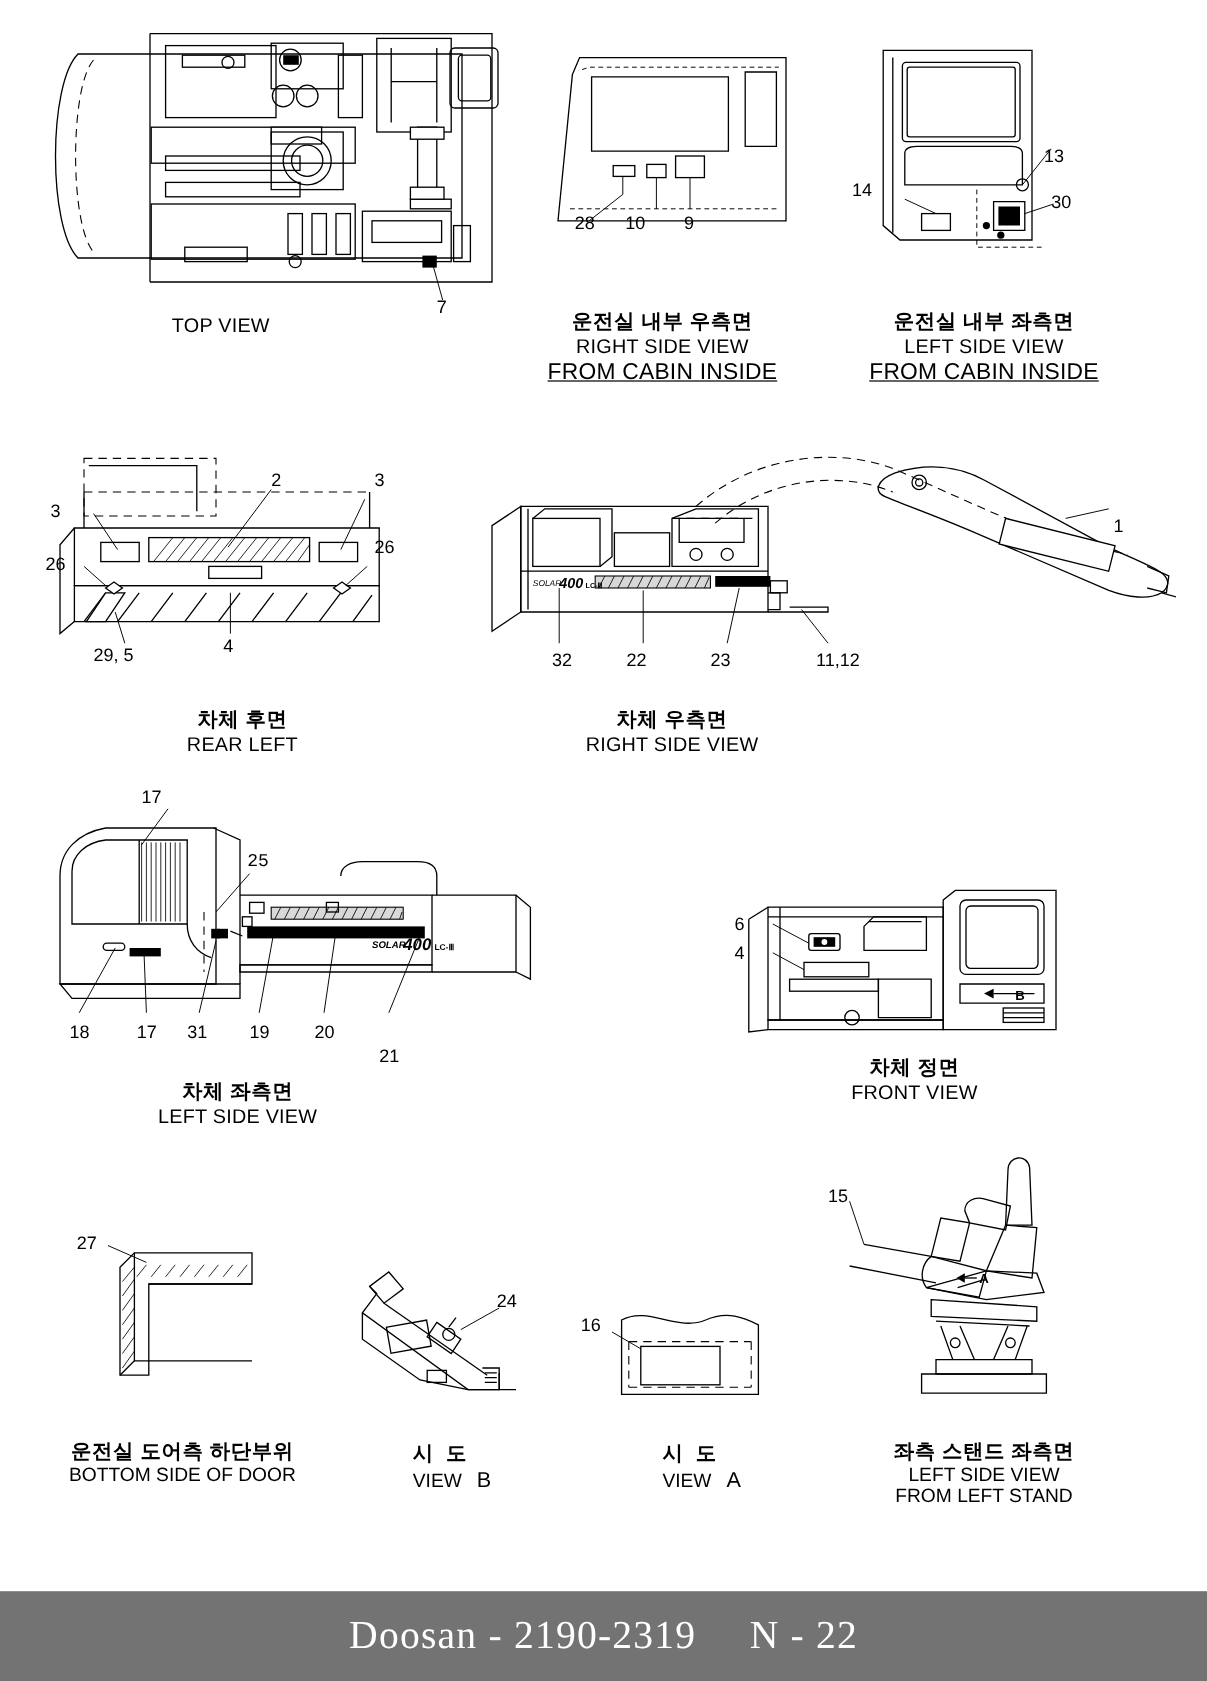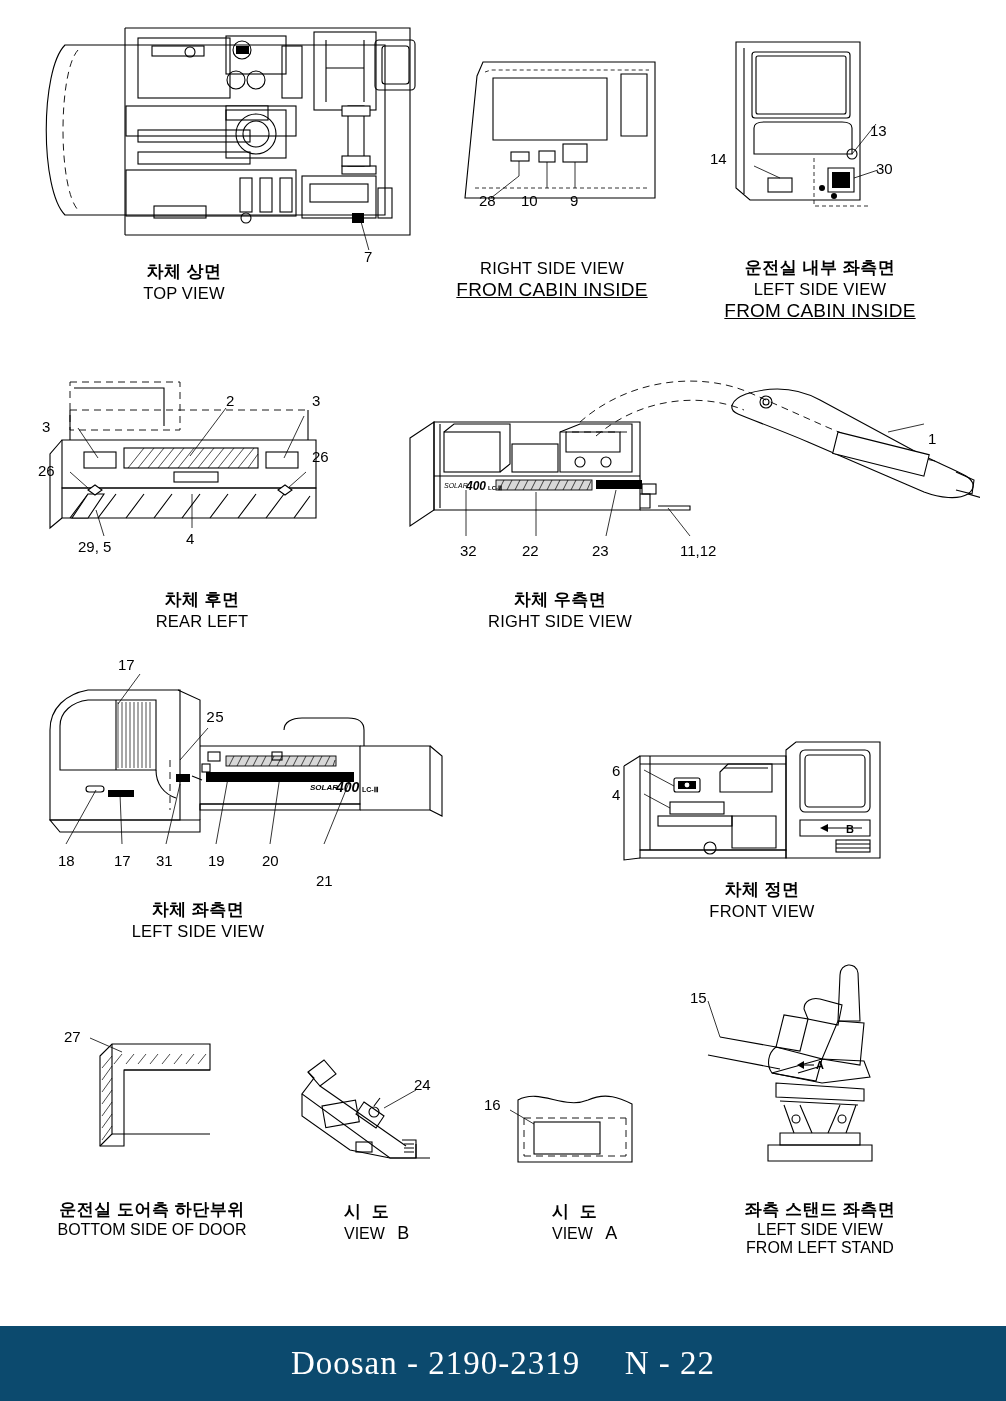--- a/index.html
+++ b/index.html
@@ -63,21 +63,21 @@
   }
   .viewcap .big {
     font-size: 18px;
   }
   .footer {
     position: absolute;
     left: 0;
     top: 1326px;
     width: 1006px;
     height: 75px;
-    background: #0c4a6e;
+    background: #737373;
     color: #ffffff;
     display: flex;
     align-items: center;
     justify-content: center;
   }
   .footer-text {
     font-size: 33px;
     letter-spacing: 1px;
     font-family: "Liberation Serif", serif;
     font-weight: normal;
@@ -139,43 +139,43 @@
       <rect class="ln" x="318" y="96" width="16" height="60"></rect>
       <rect class="fillw" x="312" y="96" width="28" height="10"></rect>
       <rect class="fillw" x="312" y="146" width="28" height="10"></rect>
       <rect class="ln" x="348" y="178" width="14" height="30"></rect>
       <rect class="fillk" x="322" y="203" width="12" height="10"></rect>
       <path class="lnt" d="M330 208 L340 244"></path>
     </svg>
     <div class="callout" style="left:334px; top:238px;">7</div>
   </div>
   <div class="caption" style="left:24px; top:262px;">
-    <div class="kr">차체  상면</div>
     <div class="en">TOP VIEW</div>
   </div>
 
-  <div class="panel" style="left:455px; top:48px; width:230px; height:180px;">
+  <div class="panel" style="left:455px; top:34px; width:230px; height:180px;">
     <svg width="230" height="180" viewBox="0 0 230 180">
       <path class="ln" d="M22 28 L28 14 L200 14 L200 150 L10 150 Z"></path>
       <path class="dsh2" d="M30 24 L36 22 L194 22"></path>
       <path class="dsh2" d="M20 140 L192 140"></path>
       <path class="ln" d="M38 30 L38 92 L152 92 L152 30 Z"></path>
       <path class="ln" d="M166 26 L166 88 L192 88 L192 26 Z"></path>
       <rect class="ln" x="56" y="104" width="18" height="9"></rect>
       <rect class="ln" x="84" y="103" width="16" height="11"></rect>
       <rect class="ln" x="108" y="96" width="24" height="18"></rect>
       <path class="lnt" d="M64 113 L64 128 L36 150"></path>
       <path class="lnt" d="M92 114 L92 140"></path>
       <path class="lnt" d="M120 114 L120 140"></path>
     </svg>
     <div class="callout" style="left:24px; top:144px;">28</div>
     <div class="callout" style="left:66px; top:144px;">10</div>
     <div class="callout" style="left:115px; top:144px;">9</div>
   </div>
   <div class="caption" style="left:392px; top:258px;">
+    <div class="kr">운전실 내부 우측면</div>
     <div class="en">RIGHT SIDE VIEW</div>
     <div class="en2">FROM CABIN INSIDE</div>
   </div>
 
   <div class="panel" style="left:710px; top:28px; width:230px; height:190px;">
     <svg width="230" height="190" viewBox="0 0 230 190">
       <path class="ln" d="M26 14 L150 14 L150 172 L40 172 L26 160 Z"></path>
       <path class="ln" d="M34 20 L34 166"></path>
       <rect class="ln" x="42" y="24" width="98" height="66" rx="3"></rect>
       <rect class="ln" x="46" y="28" width="90" height="58" rx="2"></rect>

